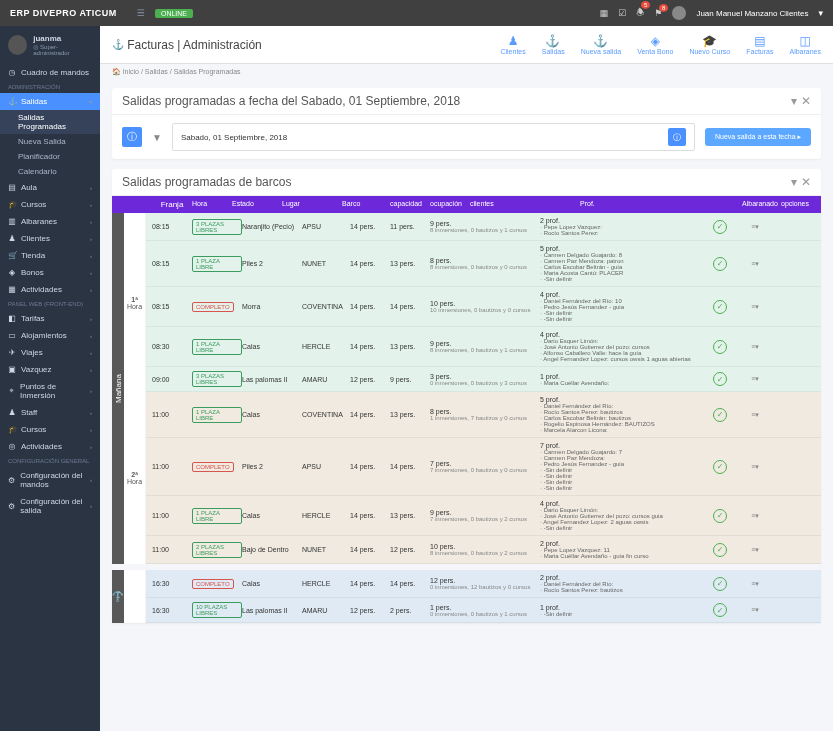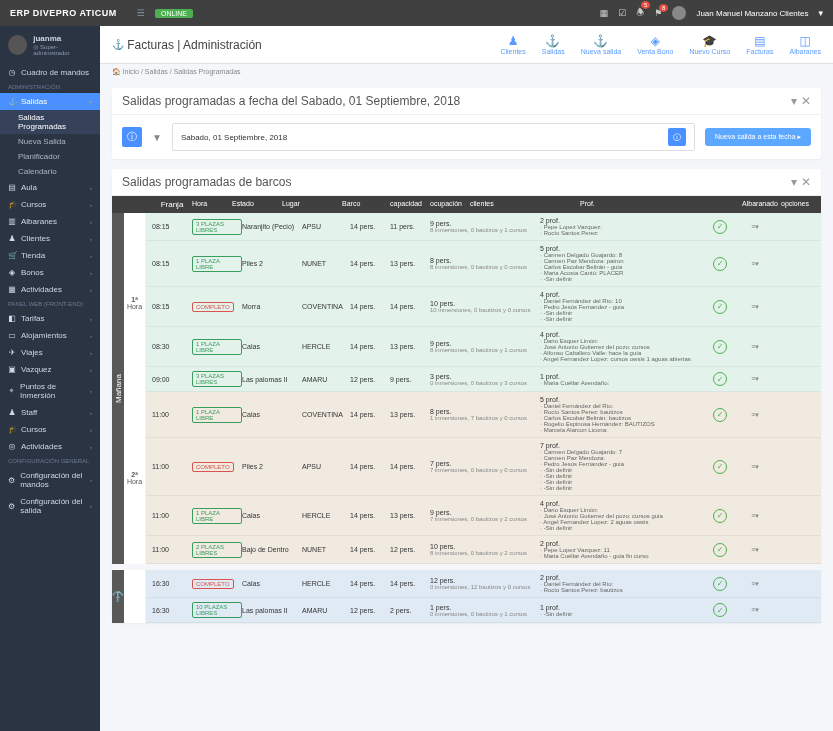--- a/index.html
+++ b/index.html
@@ -37,21 +37,21 @@
 .content { padding: 8px 12px; }
 .panel { background: #fff; border-radius: 3px; margin-bottom: 10px; box-shadow: 0 1px 2px rgba(0,0,0,0.05); }
 .panel-head { padding: 6px 10px; font-size: 12px; color: #555; border-bottom: 1px solid #eee; display: flex; align-items: center; justify-content: space-between; }
 .panel-head .tools { margin-left: auto; display: flex; gap: 4px; color: #999; cursor: pointer; }
 .date-row { padding: 8px 10px; display: flex; align-items: center; gap: 10px; }
 .date-row .info-btn { background: #4a90ff; color: #fff; width: 20px; height: 20px; display: flex; align-items: center; justify-content: center; border-radius: 2px; cursor: pointer; }
 .date-row .filter-ic { color: #888; cursor: pointer; }
 .date-row .date-input { flex: 1; border: 1px solid #ddd; padding: 4px 8px; font-size: 8px; border-radius: 2px; display: flex; align-items: center; justify-content: space-between; }
 .date-row .cal-ic { background: #4a90ff; color: #fff; width: 18px; height: 18px; display: flex; align-items: center; justify-content: center; border-radius: 2px; cursor: pointer; }
 .date-row .new-btn { background: #5ca7ff; color: #fff; padding: 5px 10px; border-radius: 3px; font-size: 7px; cursor: pointer; }
-.table-head { background: #404040; color: #fff; display: flex; padding: 4px 6px; font-size: 7px; }
+.table-head { background: #6d28d9; color: #fff; display: flex; padding: 4px 6px; font-size: 7px; }
 .row { display: flex; padding: 4px 6px; font-size: 7px; border-bottom: 1px solid rgba(0,0,0,0.05); align-items: center; }
 .row.green { background: #e3f3eb; }
 .row.brown { background: #f0eae0; }
 .row.blue { background: #dfeaf4; }
 .hora-label { width: 28px; font-size: 8px; text-align: center; }
 .c-hora { width: 40px; }
 .c-estado { width: 50px; }
 .c-lugar { width: 60px; }
 .c-barco { width: 48px; }
 .c-cap { width: 40px; }

